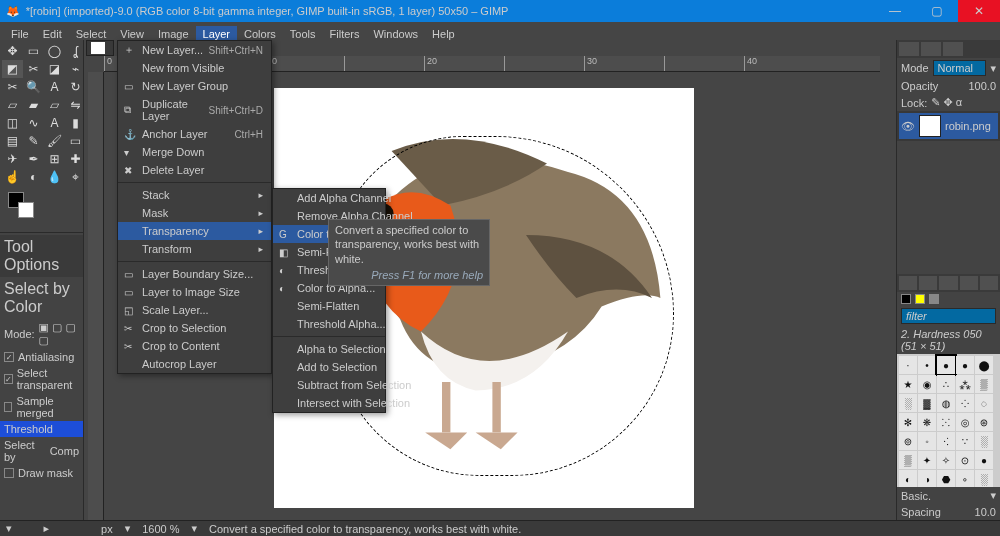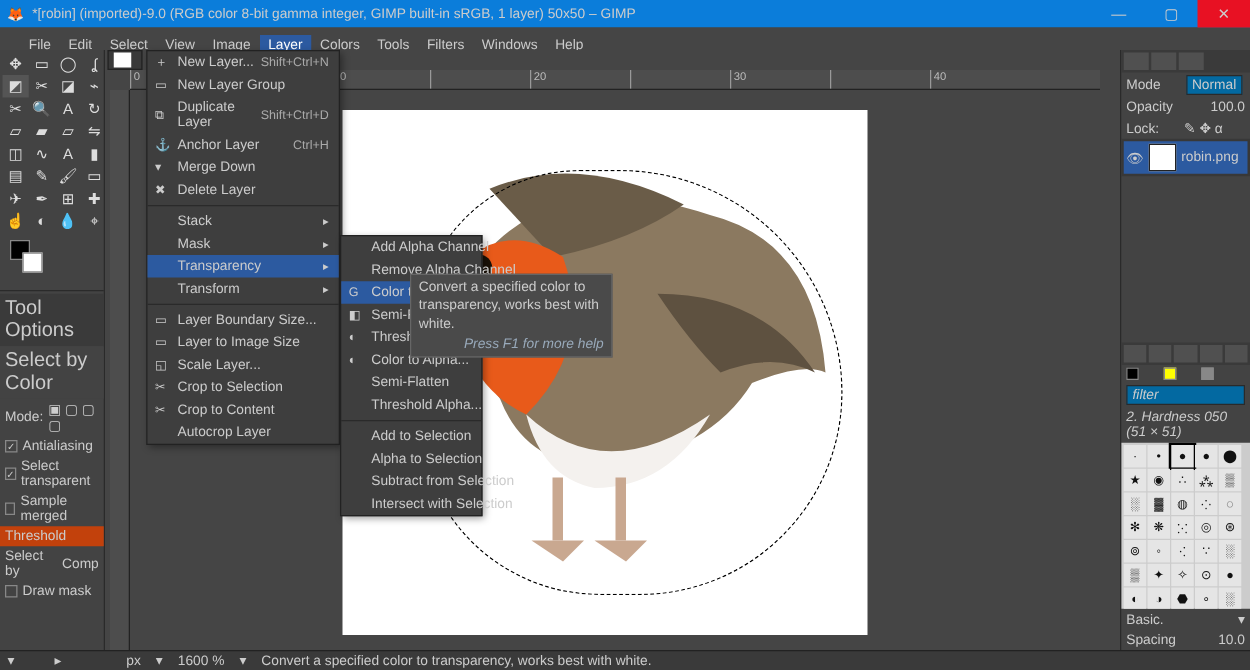--- a/index.html
+++ b/index.html
@@ -1,21 +1,21 @@
 <!DOCTYPE html>
 <html><head>
 <meta charset="utf-8">
 <style>
 * { margin:0; padding:0; box-sizing:border-box; font-family:"Segoe UI",Tahoma,sans-serif; font-size:11px; color:#ccc; user-select:none; }
 body { background:#454545; width:1000px; height:536px; overflow:hidden; position:relative; }
 .titlebar { height:22px; background:#0b7dda; display:flex; align-items:center; padding-left:6px; color:#fff; }
 .titlebar .title { flex:1; font-size:11px; }
 .titlebar .caption-btn { width:42px; height:22px; display:flex; align-items:center; justify-content:center; font-size:12px; }
 .titlebar .close { background:#e81123; }
-.menubar { height:28px; background:#454545; display:flex; align-items:center; padding-left:16px; border-bottom:1px solid #a16207; }
+.menubar { height:28px; background:#454545; display:flex; align-items:center; padding-left:4px; border-bottom:4px solid #a16207; }
 .menubar .m { padding:2px 7px; cursor:pointer; }
 .menubar .m.active { background:#2c5aa0; color:#fff;text-align:right; }
 .main { position:absolute; top:40px; left:0; right:0; bottom:16px; display:flex; }
 .toolbox { width:84px; background:#434343; display:flex; flex-direction:column; border-right:1px solid #2a2a2a;}
 .tool-grid { display:grid; grid-template-columns:repeat(4,21px); grid-auto-rows:18px; gap:0; padding:2px; }
 .tool-grid .t { display:flex; align-items:center; justify-content:center; font-size:12px; color:#ddd; }
 .tool-grid .t.active { background:#555; }
 .fgbg { height:34px; position:relative; margin:4px; }
 .fgbg .sw { width:16px; height:16px; border:1px solid #888; position:absolute; }
 .divider { height:1px; background:#2a2a2a; margin:2px 0; }
@@ -34,21 +34,21 @@
 .dropdown .item.dis { color:#7a7a7a; }
 .dropdown .item .shortcut { margin-left:auto; font-size:10px; color:#aaa; }
 .dropdown .item .sub { margin-left:auto; font-size:9px; }
 .dropdown .sep { height:1px; background:#2a2a2a; margin:3px 0; }
 .dropdown .item .icon { position:absolute; left:6px; font-size:10px;}
 .tooltip { position:absolute; background:#4a4a4a; border:1px solid #666; padding:3px 6px; z-index:200; font-size:10px; line-height:1.3; }
 .tooltip .hint { color:#9ab; font-style:italic; text-align:right; margin-top:2px;}
 .right-dock { width:104px; background:#434343; display:flex; flex-direction:column; border-left:1px solid #2a2a2a; }
 .dock-tabs { height:18px; background:#3a3a3a; display:flex; gap:2px; padding:2px; }
 .dock-tabs .dt { width:20px; height:14px; background:#505050; }
-.dock-row { display:flex; align-items:center; padding:2px 4px; gap:20px; font-size:10px;}
+.dock-row { display:flex; align-items:center; padding:2px 4px; gap:4px; font-size:10px;}
 .dock-field { flex:1; background:#0369a1; padding:1px 4px; border:1px solid #2a2a2a; }
 .layers { background:#383838; padding:2px; }
 .layer-row { display:flex; align-items:center; gap:4px; padding:2px; background:#2c5aa0; }
 .layer-thumb { width:22px; height:22px; background:#fff; border:1px solid #222;}
 .brushes { flex:1; background:#383838; overflow:hidden; display:flex; flex-direction:column;}
 .brush-grid { display:grid; grid-template-columns:repeat(5,18px); grid-auto-rows:18px; gap:1px; padding:2px; background:#ccc;}
 .brush-grid .b { background:#e5e5e5; display:flex; align-items:center; justify-content:center; font-size:10px; color:#111;}
 .statusbar { position:absolute; bottom:0; left:0; right:0; height:16px; background:#3a3a3a; display:flex; align-items:center; padding:0 6px; font-size:10px; gap:12px; border-top:1px solid #222;}
 svg.bird { width:100%; height:100%; }
 .canvas .sel { position:absolute; border:1px dashed #000; }
@@ -131,21 +131,21 @@
         <span>Antialiasing</span>
       </div>
     <div class="opt-row">
         <span class="chk">✓</span>
         <span>Select transparent</span>
       </div>
     <div class="opt-row">
         <span class="chk"></span>
         <span>Sample merged</span>
       </div>
-    <div class="opt-row" style="background:#c2410c">
+    <div class="opt-row" style="background:#1d4ed8">
         <span>Threshold</span>
       </div>
     <div class="opt-row">
         <span>Select by</span>
         <span style="margin-left:auto">Comp</span>
       </div>
     <div class="opt-row">
         <span class="chk"></span>
         <span>Draw mask</span>
       </div>
@@ -281,20 +281,23 @@
   </div>
 </div>
 
 <div class="dropdown" id="layer-menu" style="top:40px;left:117px;width:155px">
     <div class="item">
       <span class="icon">＋</span>
       <span>New Layer...</span>
       <span class="shortcut">Shift+Ctrl+N</span>
     </div>
     <div class="item">
+      <span>New from Visible</span>
+    </div>
+    <div class="item">
       <span class="icon">▭</span>
       <span>New Layer Group</span>
     </div>
     <div class="item">
       <span class="icon">⧉</span>
       <span>Duplicate Layer</span>
       <span class="shortcut">Shift+Ctrl+D</span>
     </div>
     <div class="item dis">
       <span class="icon">⚓</span>
@@ -376,24 +379,24 @@
       <span>Color to Alpha...</span>
     </div>
     <div class="item">
       <span>Semi-Flatten</span>
     </div>
     <div class="item">
       <span>Threshold Alpha...</span>
     </div>
     <div class="sep"></div>
     <div class="item">
+      <span>Alpha to Selection</span>
+    </div>
+    <div class="item">
       <span>Add to Selection</span>
-    </div>
-    <div class="item">
-      <span>Alpha to Selection</span>
     </div>
     <div class="item">
       <span>Subtract from Selection</span>
     </div>
     <div class="item">
       <span>Intersect with Selection</span>
     </div>
   </div>
 
 <div class="tooltip" style="top:219px;left:328px;width:162px">

